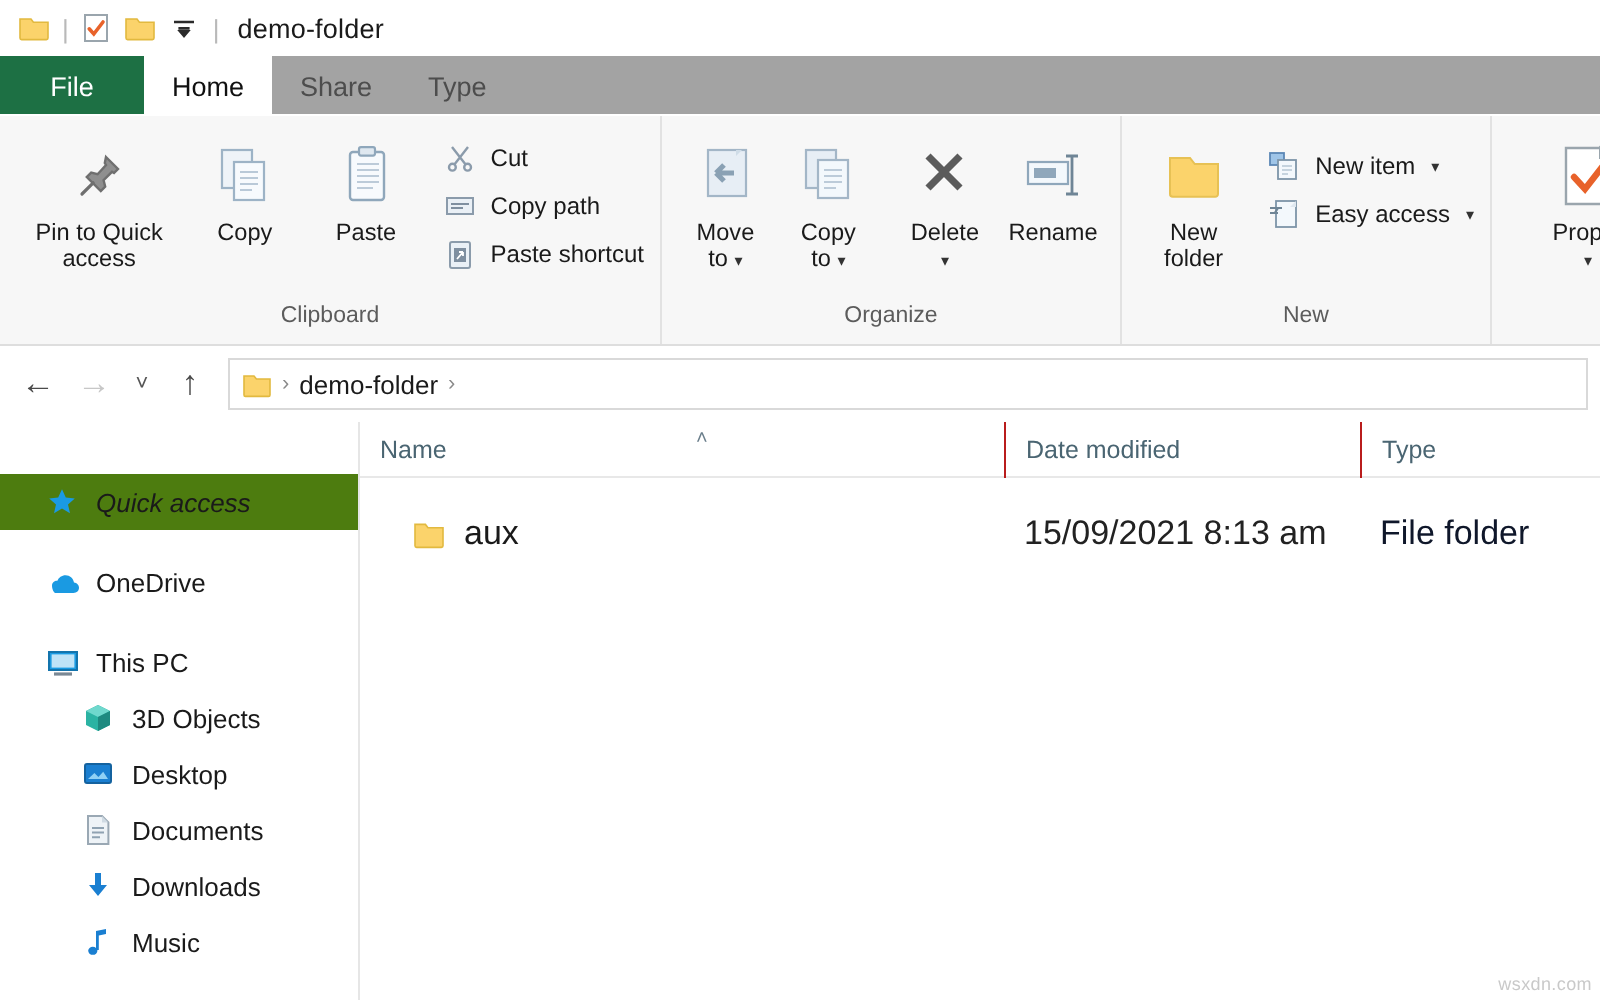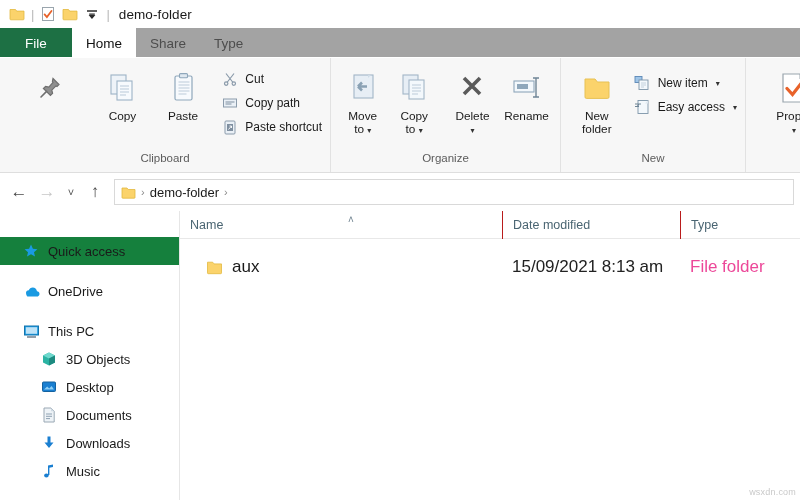--- a/index.html
+++ b/index.html
@@ -70,39 +70,39 @@
     display:flex; align-items:center; padding:0 6px; gap:5px; margin-left:4px;
   }
   .crumb-txt { font-size:13px; color:#1a1a1a; }
   .crumb-sep { font-size:11px; color:#8a8a8a; }
 
   
   .content { display:flex; height:calc(500px - 28px - 30px - 115px - 38px); }
   .navpane { width:196px; background:#fff; padding-top:26px; position:relative; }
   .nav-item { display:flex; align-items:center; height:28px; gap:8px; padding-left:22px; font-size:13px; color:#1a1a1a; }
   .nav-item.indent { padding-left:40px; }
-  .nav-item.selected { background:#15803d; }
+  .nav-item.selected { background:#4d7c0f;font-style:italic; }
   .nav-ico { width:18px; height:18px; display:flex; align-items:center; justify-content:center; flex-shrink:0; }
 
   .vsplit { width:1px; background:#e6e6e6; }
 
   .listpane { flex:1; position:relative; background:#fff; }
   .colhdr { height:28px; display:flex; align-items:center; border-bottom:1px solid #e8e8e8; position:relative; }
   .col { font-size:12.5px; color:#4a6572; padding-left:10px; position:relative; height:28px; display:flex; align-items:center; }
   .col + .col { border-left:1px solid #b91c1c; }
   .col-name { width:322px; }
   .col-date { width:178px; }
   .col-type { width:120px; }
   .sort-caret { position:absolute; font-size:10px; color:#6b7f8c; }
 
   .row { height:30px; display:flex; align-items:center; }
   .cell { font-size:17px; color:#1a1a1a; display:flex; align-items:center; }
   .cell-name { width:322px; padding-left:26px; gap:9px; }
   .cell-date { width:178px; padding-left:10px; color:#222; }
-  .cell-type { width:120px; padding-left:10px; color:#ec4899; }
+  .cell-type { width:120px; padding-left:10px; color:#0f172a; }
 
   .watermark {
     position:absolute; right:4px; bottom:3px; font-size:9px; color:#c9c9c9;
     letter-spacing:.2px;
   }
 </style>
 </head>
 <body>
 
 <div id="app">
@@ -147,20 +147,24 @@
     <div class="rgroup" style="width:330px;">
       <div class="rgroup-body">
         <div class="bigbtn" style="width:88px;">
           <span class="gfx">
             <svg width="30" height="30" viewBox="0 0 30 30">
               <g stroke="#7b7b7b" stroke-width="2" fill="#8a8a8a" stroke-linecap="round">
                 <path d="M18 5.5l6 6-2 2-1-.6-4.2 4.2.8 3.2-2.2 2.2-7-7 2.2-2.2 3.2.8L18 9.5l-.6-1z" fill="#8f8f8f" stroke="#6f6f6f" stroke-width="1.2"></path>
                 <path d="M11.6 18.4L6 24" stroke="#6f6f6f" stroke-width="1.6"></path>
               </g>
             </svg>
+          </span>
+          <span class="lbl">
+            <span>Pin to Quick</span><br>
+            <span>access</span>
           </span>
         </div>
 
         <div class="bigbtn">
           <span class="gfx">
             <svg width="34" height="34" viewBox="0 0 34 34">
               <rect x="6" y="4" width="15" height="19" fill="#eef3f8" stroke="#9db3c6" stroke-width="1.1"></rect>
               <rect x="12" y="10" width="15" height="19" fill="#f7fafd" stroke="#9db3c6" stroke-width="1.1"></rect>
               <g stroke="#b9c9d8" stroke-width="1">
                 <path d="M15 15h9M15 18h9M15 21h9M15 24h6"></path>

